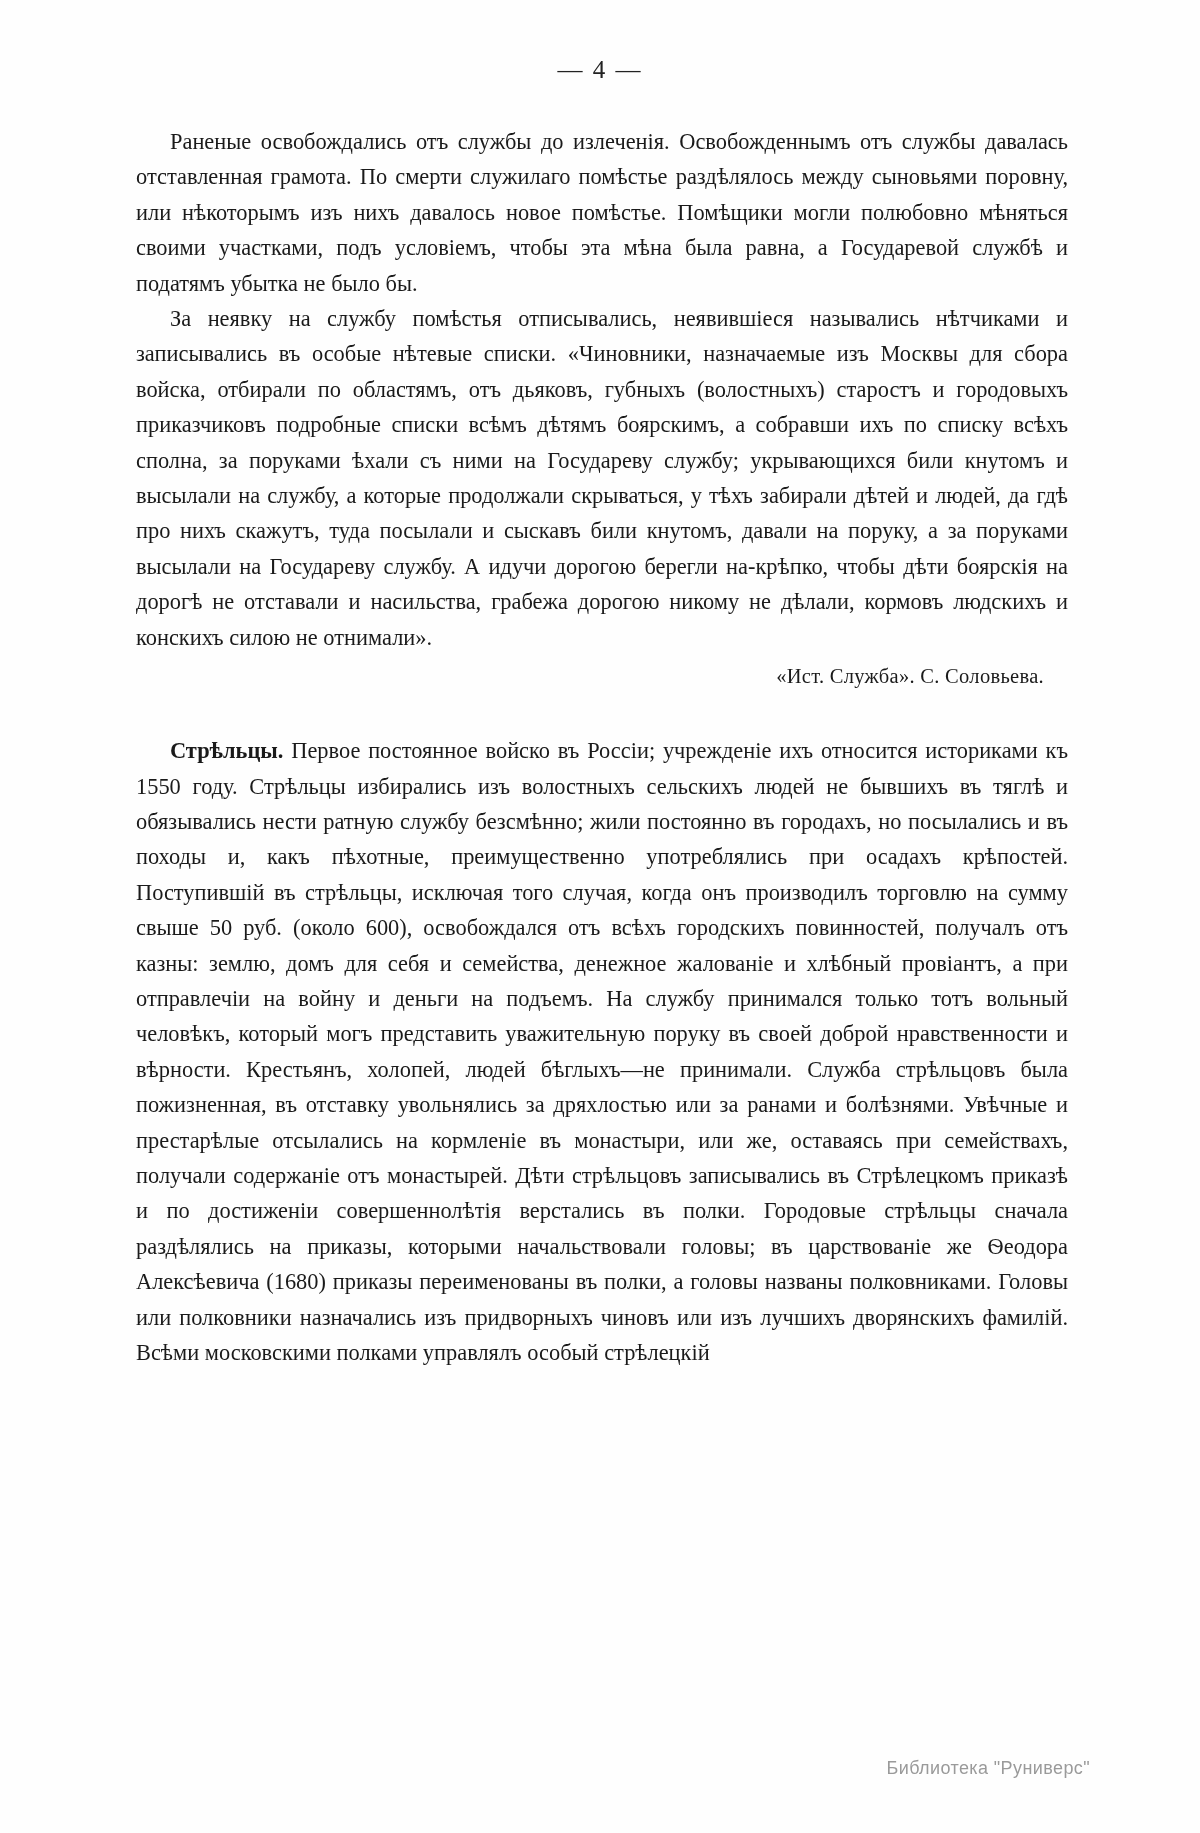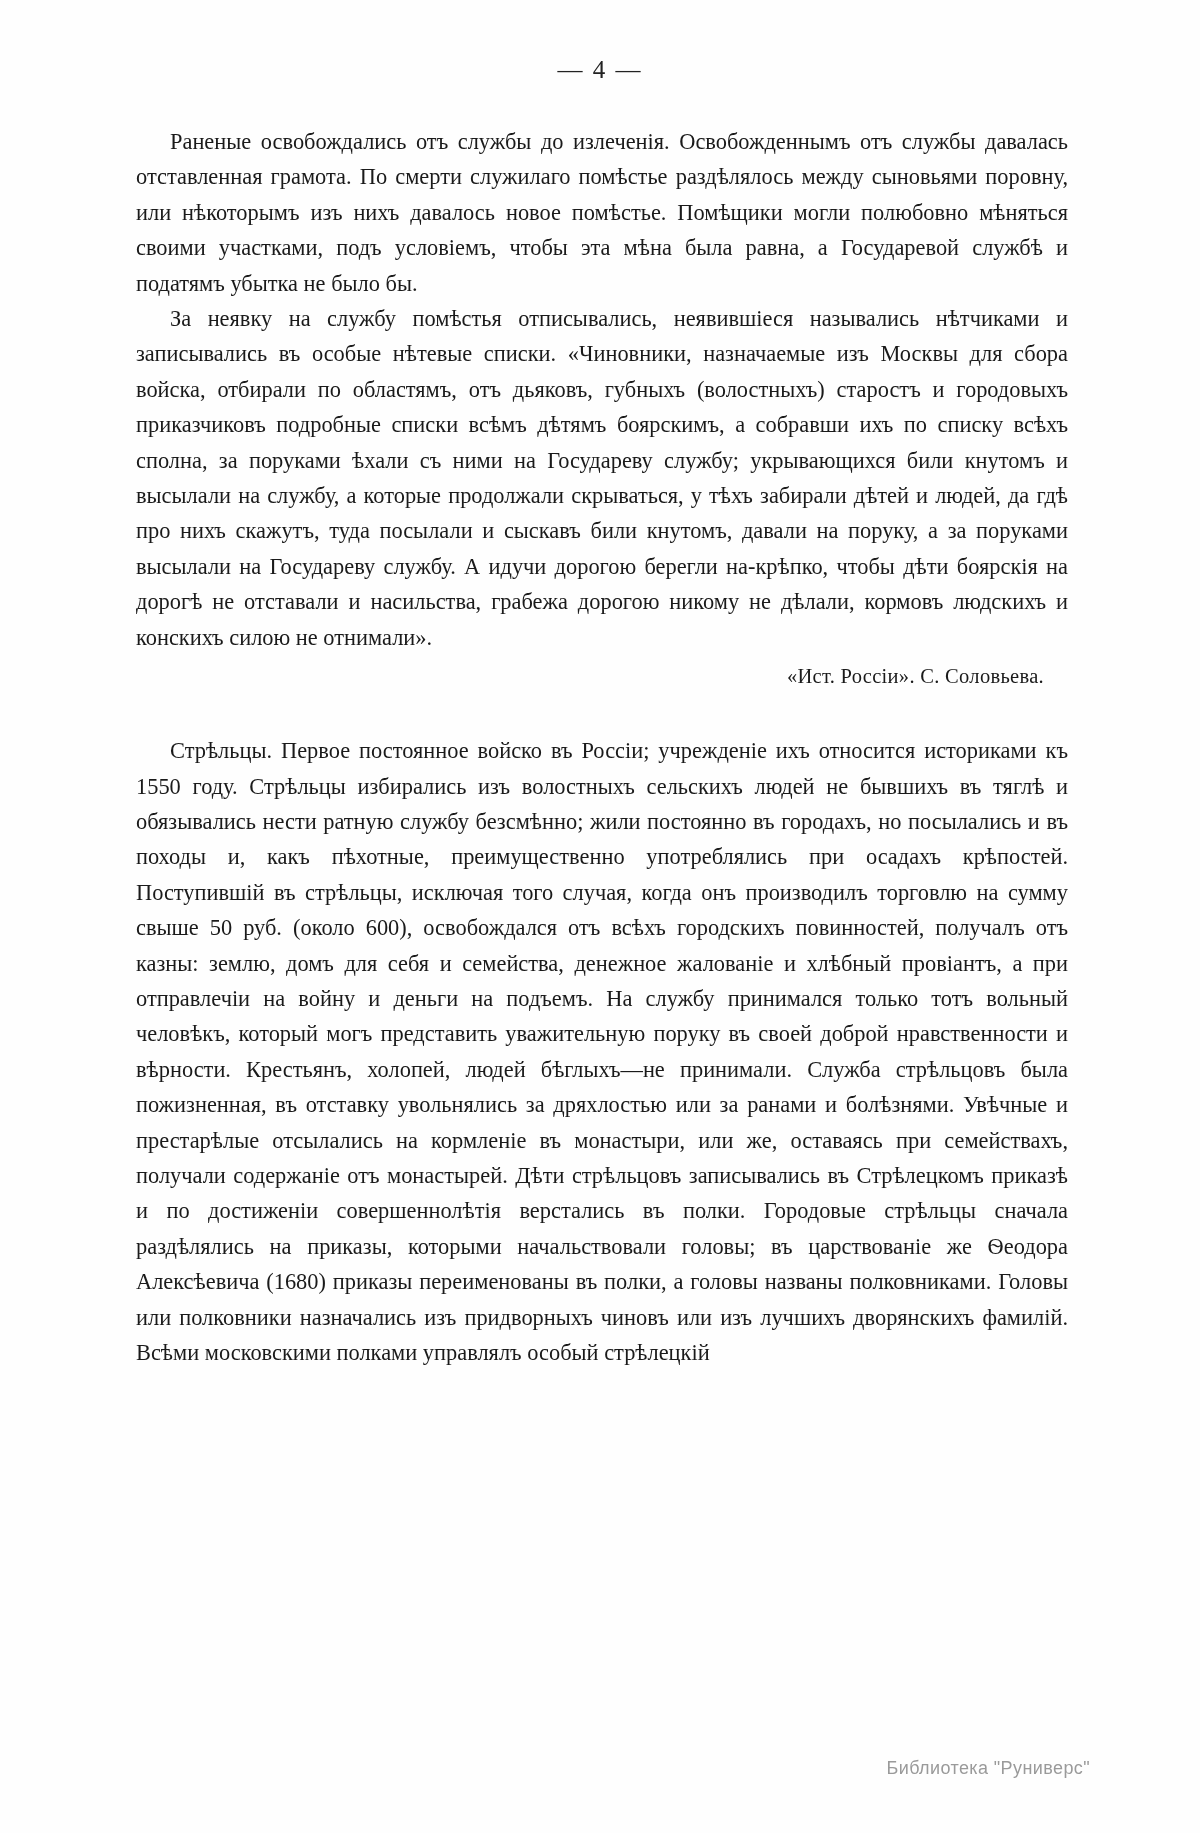--- a/index.html
+++ b/index.html
@@ -47,21 +47,21 @@
     color: #1a1a1a;
     -webkit-hyphens: none;
     hyphens: none;
   }
   p.body-par.indent {
     text-indent: 34px;
   }
   .it {
   }
   .caps-lead {
-    font-weight: normal;
+    font-weight: bold;
   }
   .attribution {
     margin: 6px 0 0 0;
     font-size: 20.5px;
     line-height: 30px;
     text-align: right;
     padding-right: 24px;
     color: #1a1a1a;
     letter-spacing: 0.3px;
   }
@@ -84,21 +84,21 @@
 <div class="page">
 
   <div class="page-number">— 4 —</div>
 
   <div class="content">
 
     <p class="body-par indent"><span>Раненые освобождались отъ службы до излеченія. Освобожденнымъ отъ службы давалась </span><span class="it">отставленная грамота</span><span>. По смерти служилаго помѣстье раздѣлялось между сыновьями поровну, или нѣкоторымъ изъ нихъ давалось новое помѣстье. Помѣщики могли полюбовно мѣняться своими участками, подъ условіемъ, чтобы эта мѣна была равна, а Государевой службѣ и податямъ убытка не было бы.</span></p>
 
     <p class="body-par indent"><span>За неявку на службу помѣстья отписывались, неявившіеся назывались </span><span class="it">нѣтчиками</span><span> и записывались въ особые нѣтевые списки. «Чиновники, назначаемые изъ Москвы для сбора войска, отбирали по областямъ, отъ дьяковъ, губныхъ (волостныхъ) старостъ и городовыхъ приказчиковъ подробные списки всѣмъ дѣтямъ боярскимъ, а собравши ихъ по списку всѣхъ сполна, за поруками ѣхали съ ними на Государеву службу; укрывающихся били кнутомъ и высылали на службу, а которые продолжали скрываться, у тѣхъ забирали дѣтей и людей, да гдѣ про нихъ скажутъ, туда посылали и сыскавъ били кнутомъ, давали на поруку, а за поруками высылали на Государеву службу. А идучи дорогою берегли на-крѣпко, чтобы дѣти боярскія на дорогѣ не отставали и насильства, грабежа дорогою никому не дѣлали, кормовъ людскихъ и конскихъ силою не отнимали».</span></p>
 
-    <p class="attribution">«Ист. Россіи». С. Соловьева.</p>
+    <p class="attribution">«Ист. Служба». С. Соловьева.</p>
 
     <div class="gap"></div>
 
     <p class="body-par indent"><span class="caps-lead">Стрѣльцы.</span><span> Первое постоянное войско въ Россіи; учрежденіе ихъ относится историками къ 1550 году. Стрѣльцы избирались изъ волостныхъ сельскихъ людей не бывшихъ въ тяглѣ и обязывались нести ратную службу безсмѣнно; жили постоянно въ городахъ, но посылались и въ походы и, какъ пѣхотные, преимущественно употреблялись при осадахъ крѣпостей. Поступившій въ стрѣльцы, исключая того случая, когда онъ производилъ торговлю на сумму свыше 50 руб. (около 600), освобождался отъ всѣхъ городскихъ повинностей, получалъ отъ казны: землю, домъ для себя и семейства, денежное жалованіе и хлѣбный провіантъ, а при отправлечіи на войну и деньги на подъемъ. На службу принимался только тотъ вольный человѣкъ, который могъ представить уважительную поруку въ своей доброй нравственности и вѣрности. Крестьянъ, холопей, людей бѣглыхъ—не принимали. Служба стрѣльцовъ была пожизненная, въ отставку увольнялись за дряхлостью или за ранами и болѣзнями. Увѣчные и престарѣлые отсылались на кормленіе въ монастыри, или же, оставаясь при семействахъ, получали содержаніе отъ монастырей. Дѣти стрѣльцовъ записывались въ Стрѣлецкомъ приказѣ и по достиженіи совершеннолѣтія верстались въ полки. Городовые стрѣльцы сначала раздѣлялись на приказы, которыми начальствовали головы; въ царствованіе же Ѳеодора Алексѣевича (1680) приказы переименованы въ полки, а головы названы полковниками. Головы или полковники назначались изъ придворныхъ чиновъ или изъ лучшихъ дворянскихъ фамилій. Всѣми московскими полками управлялъ особый стрѣлецкій</span></p>
 
   </div>
 
   <div class="watermark">Библиотека "Руниверс"</div>
 
 </div>

